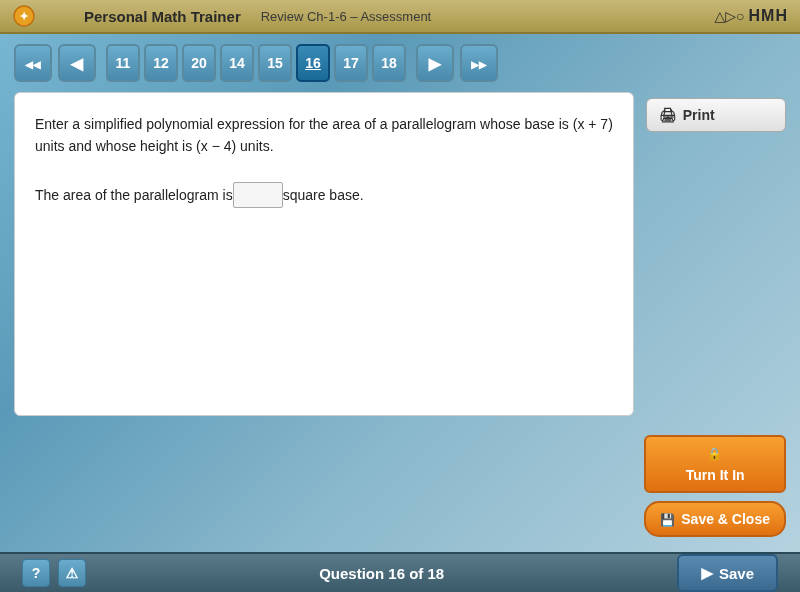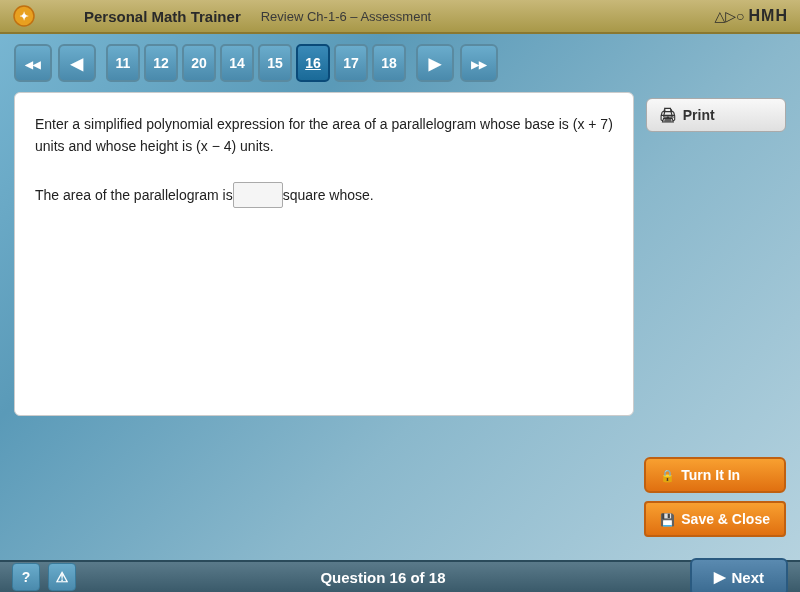--- a/index.html
+++ b/index.html
@@ -183,48 +183,49 @@
       gap: 6px;
       padding: 8px 14px;
       background: linear-gradient(to bottom, #f8a030, #e07010);
       border: 2px solid #c06010;
       border-radius: 6px;
       cursor: pointer;
       font-size: 14px;
       font-weight: bold;
       color: white;
       white-space: nowrap;
+      flex-direction: column;
     }
     .save-close-btn {
       display: flex;
       align-items: center;
       gap: 6px;
       padding: 8px 14px;
       background: linear-gradient(to bottom, #f8a030, #e07010);
       border: 2px solid #c06010;
-      border-radius: 4px;
+      border-radius: 15px;
       cursor: pointer;
       font-size: 14px;
       font-weight: bold;
       color: white;
       white-space: nowrap;
     }
 
     
     .footer {
       position: absolute;
       bottom: 0;
       left: 0;
       right: 0;
-      height: 32px;
+      height: 40px;
       background: linear-gradient(to bottom, #5a7a8a, #3a5a6a);
       display: flex;
       align-items: center;
       justify-content: space-between;
-      padding: 0 12px;
+      padding: 0 22px;
       border-top: 2px solid #2a4a5a;
     }
     .footer-left {
       display: flex;
       gap: 8px;
     }
     .footer-icon-btn {
       width: 28px;
       height: 28px;
       border-radius: 4px;
@@ -315,21 +316,21 @@
   </button>
 </div>
 
 <div class="main-area">
 
   <div class="question-panel">
     <p class="question-text">Enter a simplified polynomial expression for the area of a parallelogram whose base is (x + 7) units and whose height is (x − 4) units.</p>
     <div class="answer-row">
       <span>The area of the parallelogram is</span>
       <input class="answer-input" type="text" placeholder="" style="">
-      <span>square whose.</span>
+      <span>square base.</span>
     </div>
   </div>
 
   <div class="right-panel">
     <button class="print-btn">
       <span class="printer-icon"></span>
       <span>Print</span>
     </button>
   </div>
 
@@ -354,16 +355,16 @@
     <button class="footer-icon-btn">
       <span class="warn-icon"></span>
     </button>
   </div>
   <div class="footer-center">
     <span>Question 16 of 18</span>
   </div>
   <div class="footer-right">
     <button class="next-btn">
       <span>▶</span>
-      <span>Next</span>
+      <span>Save</span>
     </button>
   </div>
 </div>
 
 </body></html>

